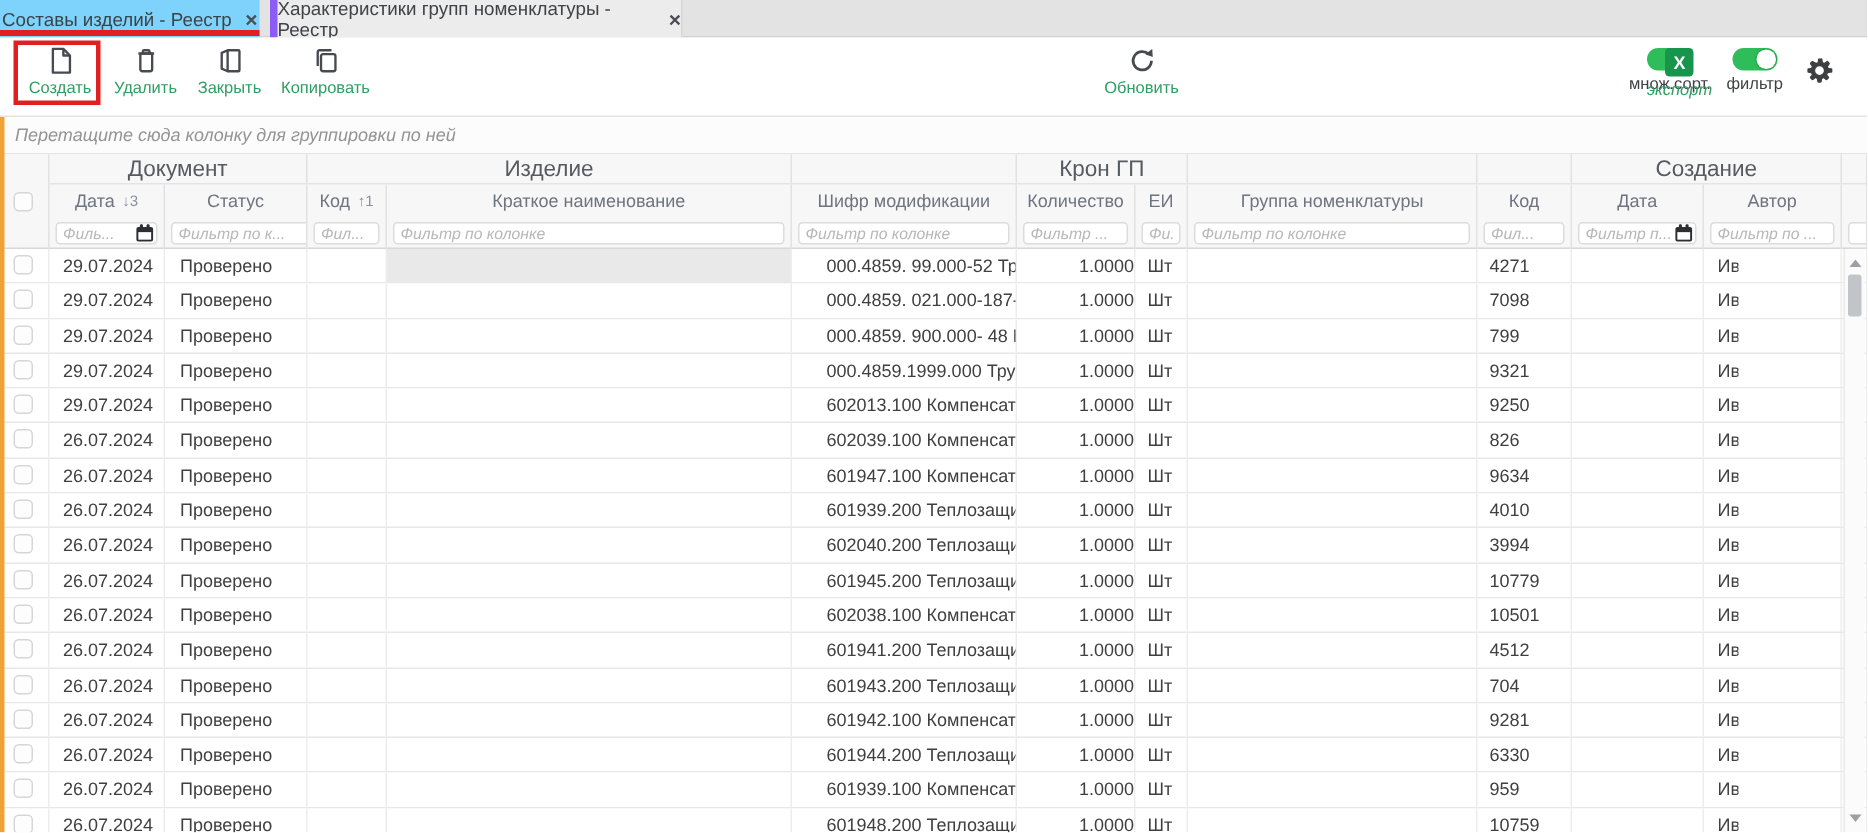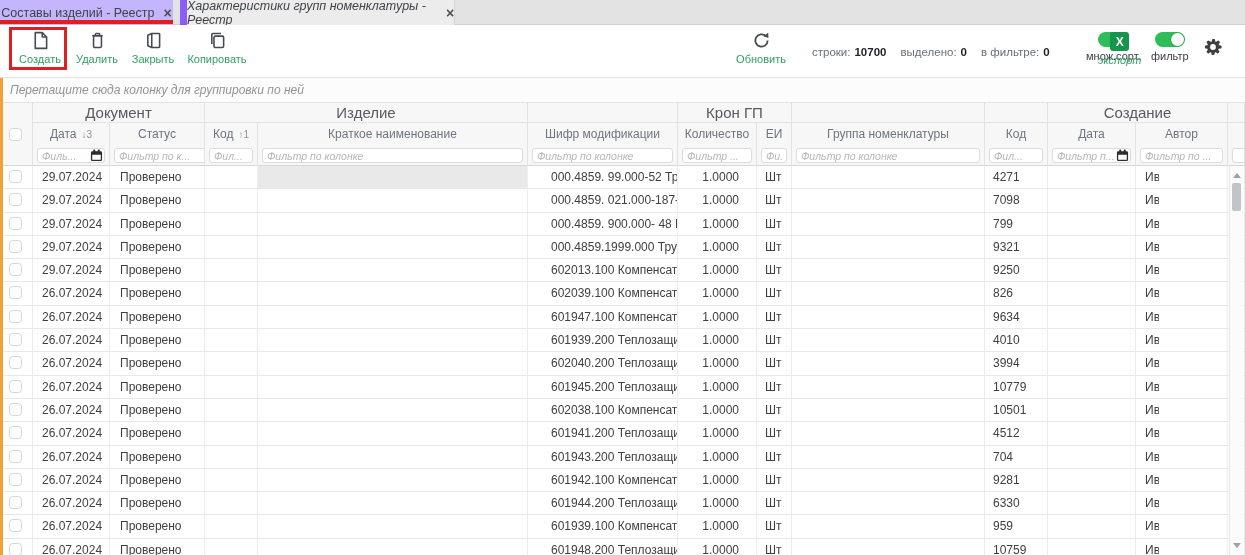--- a/index.html
+++ b/index.html
@@ -3,22 +3,22 @@
 <meta charset="utf-8">
 <style>
   * { box-sizing: border-box; }
   body { margin:0; font-family:"Liberation Sans",sans-serif; }
   .screen { position:relative; width:1245px; height:555px; background:#fff; overflow:hidden; }
 
   
   .tabbar { position:absolute; left:0; top:0; width:1245px; height:25px; background:#e3e3e3; border-bottom:1px solid #d2d2d2; }
   .tab { position:absolute; top:0; height:25px; display:flex; align-items:center; justify-content:center; gap:9px;
          font-size:12.5px; color:#3f4348; cursor:default; }
-  .tab.active { left:0; width:173px; background:#c4b5fd; }
-  .tab.inactive { left:180px; width:275px; background:#ececec; border-left:7px solid #8b5cf6; border-right:1px solid #d6d6d6;font-style:italic; }
+  .tab.active { left:0; width:173px; background:#7dd3fc; }
+  .tab.inactive { left:180px; width:275px; background:#ececec; border-left:5px solid #8b5cf6; border-right:1px solid #d6d6d6; }
   .tab .x { font-weight:bold; font-size:14px; color:#4a4d52; line-height:1; }
   .red-underline { position:absolute; left:0; top:20px; width:173px; height:4px; background:#e02020; z-index:20; }
 
   
   .toolbar { position:absolute; left:0; top:25px; width:1245px; height:53px; background:#fff; border-bottom:1px solid #e3e3e3; }
   .tbtn { position:absolute; top:5px; display:flex; flex-direction:column; align-items:center; gap:2px; cursor:pointer; }
   .tbtn svg { display:block; }
   .tbtn .lbl { font-size:11px; color:#2f9e62; white-space:nowrap; }
   .redbox { position:absolute; left:9px; top:2px; width:58px; height:43px; border:3px solid #e02020; z-index:20; pointer-events:none; }
   .counters { position:absolute; left:812px; top:0; height:53px; display:flex; align-items:center; gap:14px; font-size:11.5px; color:#68707a; }
@@ -56,21 +56,21 @@
   
   .gbody { position:absolute; left:0; top:166px; width:1245px; height:389px; overflow:hidden; background:#fff; }
   .grow { display:flex; height:23.3px; border-bottom:1px solid #e8e8e8; background:#fff; }
   .dcell { flex:none; height:100%; border-right:1px solid #ededed; font-size:12px; color:#404040;
            line-height:22px; white-space:nowrap; overflow:hidden; }
   .dcell.sel { background:#e9e9e9; }
   .c-date, .c-cdate { padding-left:9px; }
   .c-status { padding-left:10px; }
   .c-code, .c-grp, .c-code2 { padding-left:8px; }
   .c-shifr { padding-left:23px; }
-  .c-qty { text-align:right; padding-right:17px; }
+  .c-qty { text-align:right; padding-right:0; }
   .c-ei { padding-left:8px; }
   .c-author { padding-left:9px; }
   .clip14 { display:inline-block; width:14px; overflow:hidden; white-space:nowrap; vertical-align:top; }
   .cb { width:13px; height:13px; border:1px solid #d6d6d6; border-radius:3.5px; background:#fdfdfd; margin:4px 0 0 9px; }
 
   
   .vscroll { position:absolute; left:1229px; top:166px; width:14px; height:389px; background:#fbfbfb; border-left:1px solid #e8e8e8; z-index:12; }
   .arr-up { position:absolute; left:3px; top:7px; width:0; height:0; border-left:4px solid transparent; border-right:4px solid transparent; border-bottom:5px solid #9aa0a6; }
   .arr-dn { position:absolute; left:3px; bottom:7px; width:0; height:0; border-left:4px solid transparent; border-right:4px solid transparent; border-top:5px solid #9aa0a6; }
   .thumb { position:absolute; left:2px; top:17px; width:9px; height:28px; background:#c1c5ca; border-radius:2px; }
@@ -139,25 +139,20 @@
     <div class="tbtn" style="left:733px;width:56px;">
       <span>
         <svg width="21" height="21" viewBox="0 0 24 24">
             <path d="M19 12a7 7 0 1 1-2-4.9" fill="none" stroke="#474b50" stroke-width="2.1"></path>
             <polygon points="19.6,3 20,9.2 14.2,7" fill="#474b50"></polygon>
           </svg>
       </span>
       <span class="lbl">Обновить</span>
     </div>
 
-    <div class="counters">
-      <span><span>строки:</span><b>10700</b></span>
-      <span><span>выделено:</span><b>0</b></span>
-      <span><span>в фильтре:</span><b>0</b></span>
-    </div>
 
     <div class="tgl-item" style="left:1086px;text-align:center;">
       <span class="switch">
           <span class="knob"></span>
         </span>
       <span class="lbl">множ.сорт.</span>
     </div>
 
     <div class="tgl-item" style="left:1098px;">
       <span class="xlicon">X</span>

